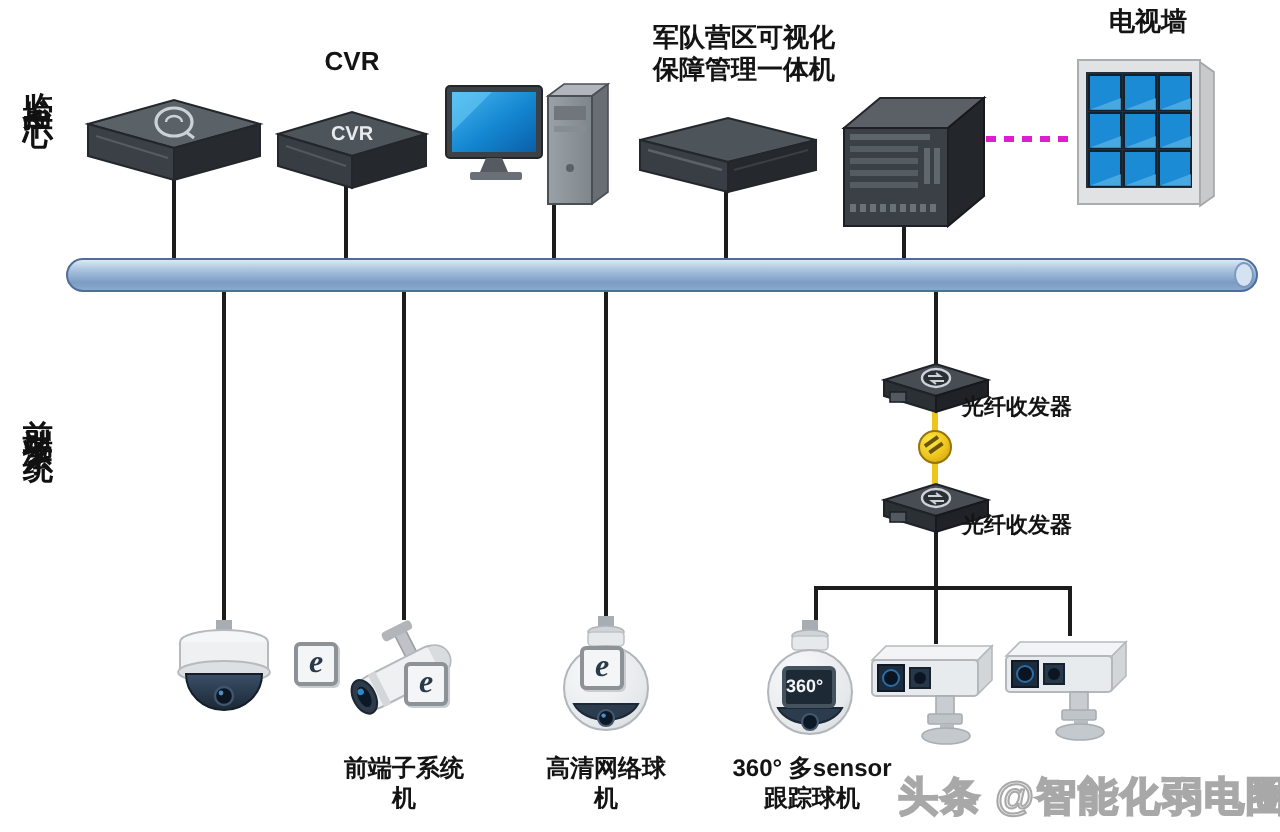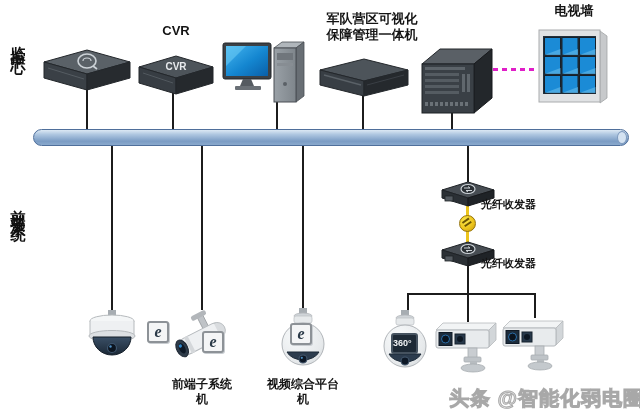--- a/index.html
+++ b/index.html
@@ -310,17 +310,19 @@
   <div class="lbl" style="left:144px;top:23px;width:64px">CVR</div>
   <div class="lbl" style="left:313px;top:11px;width:118px">军队营区可视化
 保障管理一体机</div>
   <div class="lbl" style="left:549px;top:3px;width:50px">电视墙</div>
 
   <div class="lbl small" style="left:481px;top:198px;width:72px">光纤收发器</div>
   <div class="lbl small" style="left:481px;top:257px;width:72px">光纤收发器</div>
 
   <div class="lbl cam" style="left:154px;width:96px">前端子系统
 机</div>
-  <div class="lbl cam" style="left:255px;width:96px">视频综合平台
+  <div class="lbl cam" style="left:255px;width:96px">高清网络球
 机</div>
+  <div class="lbl cam" style="left:347px;width:118px">360° 多sensor
+跟踪球机</div>
 
   <div class="wm">头条 @智能化弱电圈</div>
 </div>
 
 </body></html>

